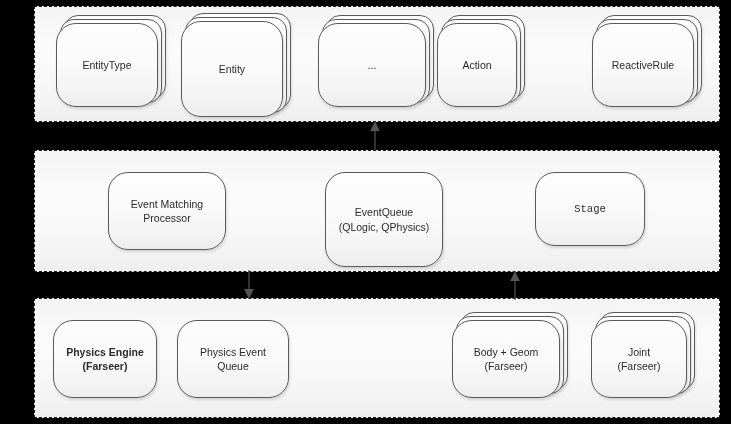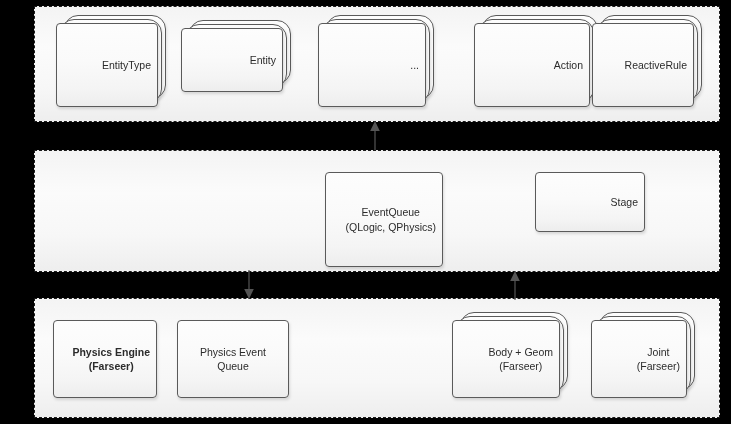--- a/index.html
+++ b/index.html
@@ -39,25 +39,25 @@
   .card-wrap {
     position: absolute;
     box-sizing: border-box;
   }
   .card {
     position: absolute;
     left: 0; top: 0;
     right: 0; bottom: 0;
     box-sizing: border-box;
     border: 1px solid #5a5a5a;
-    border-radius: 4px;
+    border-radius: 20px;
     background: linear-gradient(to bottom, #fdfdfd 0%, #fafafa 45%, #f4f4f4 80%, #ededed 100%);
     display: flex;
     align-items: center;
-    justify-content: flex-end;
+    justify-content: center;
     text-align: center;
     color: #2b2b2b;
     font-size: 10.5px;
     line-height: 1.35;
     box-shadow: 1px 2px 3px rgba(0,0,0,0.13);
   }
   
   .card-wrap.stacked .ghost {
     position: absolute;
     box-sizing: border-box;
@@ -97,61 +97,67 @@
   <div class="layer-panel" id="layer-physics"></div>
 
   <div class="card-wrap stacked" style="left:56px;  top:23px; width:102px; height:84px;">
     <div class="ghost g1"></div>
     <div class="ghost g2"></div>
     <div class="card">
       <span class="card-label">EntityType</span>
     </div>
   </div>
 
-  <div class="card-wrap stacked" style="left:181px; top:28px; width:102px; height:64px;">
+  <div class="card-wrap stacked" style="left:181px; top:21px; width:102px; height:96px;">
     <div class="ghost g1"></div>
     <div class="ghost g2"></div>
     <div class="card">
       <span class="card-label">Entity</span>
     </div>
   </div>
 
   <div class="card-wrap stacked" style="left:318px; top:23px; width:108px; height:84px;">
     <div class="ghost g1"></div>
     <div class="ghost g2"></div>
     <div class="card">
       <span class="card-label">...</span>
     </div>
   </div>
 
-  <div class="card-wrap stacked" style="left:474px; top:23px; width:116px; height:84px;">
+  <div class="card-wrap stacked" style="left:437px; top:23px; width:80px; height:84px;">
     <div class="ghost g1"></div>
     <div class="ghost g2"></div>
     <div class="card">
       <span class="card-label">Action</span>
     </div>
   </div>
 
   <div class="card-wrap stacked" style="left:592px; top:23px; width:102px; height:84px;padding-left:16px;">
     <div class="ghost g1"></div>
     <div class="ghost g2"></div>
     <div class="card">
       <span class="card-label">ReactiveRule</span>
     </div>
   </div>
 
+  <div class="card-wrap" style="left:108px; top:172px; width:118px; height:78px;">
+    <div class="card">
+      <span class="card-label">Event Matching
+Processor</span>
+    </div>
+  </div>
 
   <div class="card-wrap" style="left:325px; top:172px; width:118px; height:95px;">
     <div class="card">
       <span class="card-label">EventQueue
 (QLogic, QPhysics)</span>
     </div>
   </div>
 
-  <div class="card-wrap" style="left:535px; top:172px; width:110px; height:60px;">
+  <div class="card-wrap" style="left:535px; top:172px; width:110px; height:74px;font-family:Liberation Mono, monospace;">
     <div class="card">
       <span class="card-label">Stage</span>
     </div>
   </div>
 
   <div class="card-wrap" style="left:53px; top:320px; width:104px; height:78px;font-weight:bold;">
     <div class="card">
       <span class="card-label">Physics Engine
 (Farseer)</span>
     </div>

